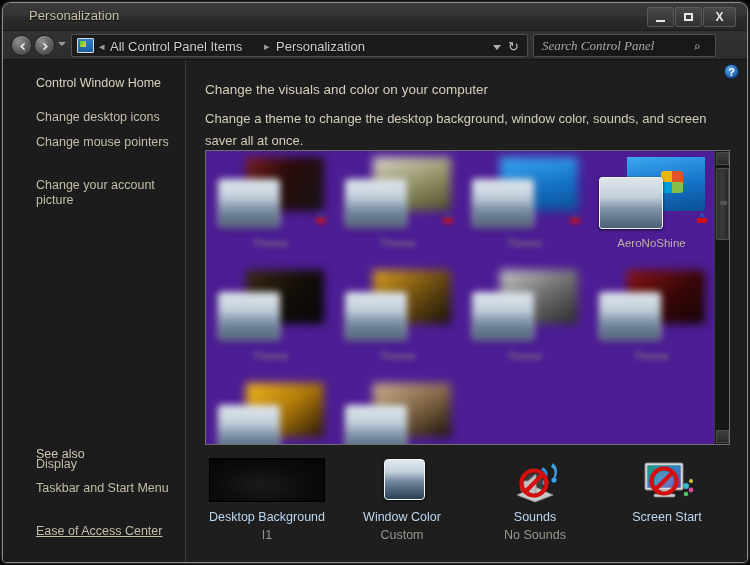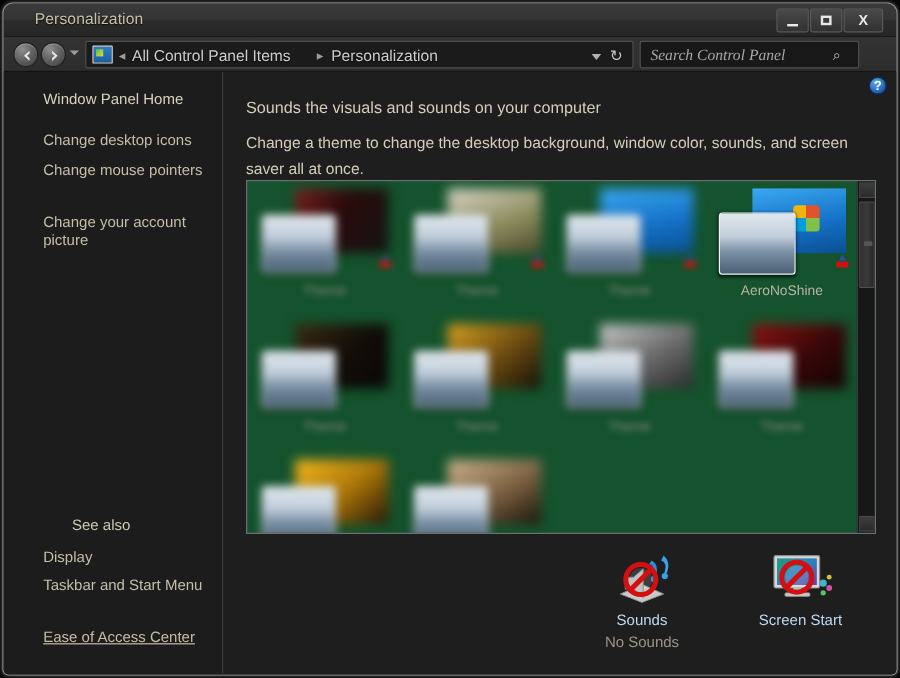--- a/index.html
+++ b/index.html
@@ -200,21 +200,21 @@
   }
   .nav-link.head { color: #d8d2bf; cursor: pointer; }
   .nav-link.section-head {
     color: #cfc8b4;
     cursor: default;
   }
   #nav-home       { top: 16px; }
   #nav-desktop    { top: 50px; }
   #nav-mouse      { top: 75px; }
   #nav-account    { top: 118px; }
-  #nav-seealso    { top: 371px; margin-left: 24px; }
+  #nav-seealso    { top: 387px; }
   #nav-display    { top: 397px; }
   #nav-taskbar    { top: 421px; }
   #nav-easeaccess { top: 464px; text-decoration: underline; }
 
   
   #main-pane {
     position: absolute;
     left: 184px; top: 0;
     width: 560px; height: 502px;
     background: #1e1e1e;
@@ -245,21 +245,21 @@
     font-size: 13px;
     color: #d4cdb9;
     line-height: 22px;
   }
 
   
   #theme-list {
     position: absolute;
     left: 18px; top: 90px;
     width: 525px; height: 295px;
-    background: #14532d;
+    background: #4c1d95;
     border: 1px solid #6e6e6e;
     overflow: hidden;
   }
   #theme-grid-inner {
     position: absolute;
     left: 0; top: 0;
     width: 508px; height: 295px;
   }
   .theme-cell {
     position: absolute;
@@ -442,36 +442,36 @@
 
     <div id="search-box">
       <div id="search-input-text">Search Control Panel</div>
       <div id="search-icon">⌕</div>
     </div>
   </div>
 
   <div id="content-area">
 
     <div id="nav-pane">
-      <div class="nav-link head" id="nav-home">Window Panel Home</div>
+      <div class="nav-link head" id="nav-home">Control Window Home</div>
       <div class="nav-link" id="nav-desktop">Change desktop icons</div>
       <div class="nav-link" id="nav-mouse">Change mouse pointers</div>
       <div class="nav-link" id="nav-account">Change your account picture</div>
 
       <div class="nav-link section-head" id="nav-seealso">See also</div>
       <div class="nav-link" id="nav-taskbar">Taskbar and Start Menu</div>
       <div class="nav-link" id="nav-display">Display</div>
       <div class="nav-link" id="nav-easeaccess">Ease of Access Center</div>
     </div>
 
     <div id="main-pane">
 
       <div id="help-icon">?</div>
 
-      <div id="main-heading">Sounds the visuals and sounds on your computer</div>
+      <div id="main-heading">Change the visuals and color on your computer</div>
       <div id="main-subtext">Change a theme to change the desktop background, window color, sounds, and screen saver all at once.</div>
 
       <div id="theme-list">
         <div id="theme-grid-inner">
             <div class="theme-cell" style="left: 2px; top: 2px;">
               <div class="theme-thumb-wrap">
                 <div class="wall" style="background: linear-gradient(120deg, rgb(122, 32, 32) 0%, rgb(42, 11, 11) 45%, rgb(20, 20, 20) 100%);"></div>
                 <div class="glasswin"></div>
               </div>
               <div class="sync-badge"><svg width="16" height="16" viewBox="0 0 16 16">
@@ -557,21 +557,35 @@
             </div>
           </div>
 
         <div id="theme-scrollbar">
           <div class="sb-arrow" id="sb-up"></div>
           <div id="sb-thumb"></div>
           <div class="sb-arrow" id="sb-down"></div>
         </div>
       </div>
 
-
+      <div class="prop-cell" id="prop-0">
+        <div class="prop-icon-wrap">
+          <div id="dbg-swatch"></div>
+        </div>
+        <div class="prop-title">Desktop Background</div>
+        <div class="prop-value">I1</div>
+      </div>
+
+      <div class="prop-cell" id="prop-1">
+        <div class="prop-icon-wrap">
+          <div id="wc-swatch"></div>
+        </div>
+        <div class="prop-title">Window Color</div>
+        <div class="prop-value">Custom</div>
+      </div>
 
       <div class="prop-cell" id="prop-2">
         <div class="prop-icon-wrap">
           <svg width="56" height="46" viewBox="0 0 56 46" style="position:absolute;left:38px;top:1px;">
             <path d="M10 36 L28 28 L46 36 L28 43 Z" fill="#c9c9c9" stroke="#8f8f8f" stroke-width="0.8"></path>
             <path d="M14 22 L14 32 L21 32 L29 39 L29 15 L21 22 Z" fill="#b9b9b9" stroke="#787878" stroke-width="0.8"></path>
             <path d="M36 8 Q42 11 40 20 L37 22 Q40 13 34 11 Z" fill="#2a8fd8"></path>
             <circle cx="38.5" cy="23.5" r="3" fill="#2a8fd8"></circle>
             <path d="M46 4 Q52 9 49 18 L46 20 Q50 10 44 8 Z" fill="#3aa3e8"></path>
             <circle cx="47" cy="21" r="2.6" fill="#3aa3e8"></circle>

